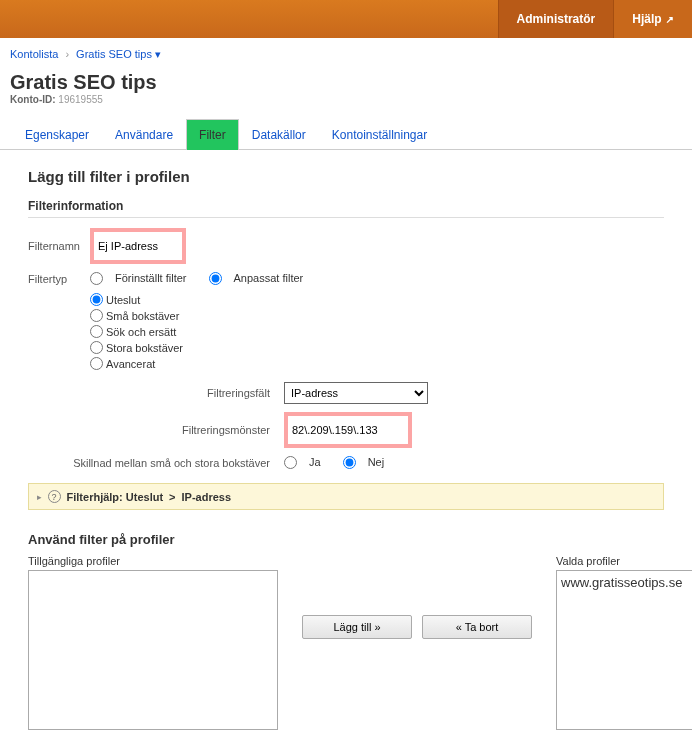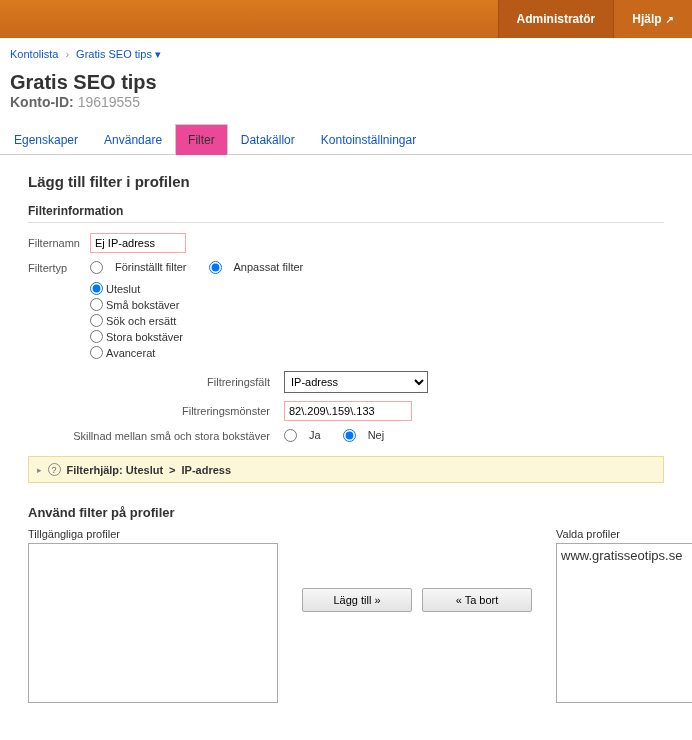--- a/index.html
+++ b/index.html
@@ -6,32 +6,32 @@
 body{font-family:Arial,Helvetica,sans-serif;font-size:12px;color:#333;background:#fff;width:692px}
 .topbar{background:linear-gradient(#d97a1f,#c8681b);height:38px;display:flex;justify-content:flex-end;align-items:stretch}
 .topbtn{background:#b85a17;color:#fff;padding:0 18px;display:flex;align-items:center;font-size:12px;font-weight:bold;border-left:1px solid #a54e10;cursor:pointer}
 .topbtn.help{background:#c8681b}
 .ext-icon{margin-left:4px;font-size:10px}
 .breadcrumb{padding:10px 10px 6px;font-size:11px}
 .breadcrumb a{color:#1155cc;text-decoration:none}
 .breadcrumb .sep{color:#999;margin:0 4px}
 .bc-dd{color:#1155cc}
 .title{font-size:20px;font-weight:bold;padding:4px 10px 0}
-.subid{font-size:14px;color:#666;padding:0 10px 14px}
+.subid{font-size:10px;color:#666;padding:0 10px 14px}
 .subid .idv{color:#999}
-.tabs{display:flex;border-bottom:1px solid #ccc;padding:0 1px}
+.tabs{display:flex;border-bottom:1px solid #ccc;padding:0 12px}
 .tab{padding:8px 12px;font-size:12px;color:#1155cc;cursor:pointer;border:1px solid transparent;border-bottom:none;margin-bottom:-1px}
-.tab.active{color:#333;border-color:#ccc;background:#ec4899}
+.tab.active{color:#333;border-color:#ccc;background:#22c55e}
 .content{padding:18px 28px}
 h2.section{font-size:15px;font-weight:bold;margin-bottom:14px}
 h3.sub{font-size:12px;font-weight:bold;border-bottom:1px solid #ddd;padding-bottom:4px;margin-bottom:10px}
 .row{display:flex;align-items:center;margin-bottom:8px}
 .lbl{width:56px;font-size:11px;color:#555;text-align:left;margin-right:6px}
 .lbl.r{width:250px;text-align:right;padding-right:8px}
-input[type=text]{border:1px solid #fca5a5;padding:2px 4px;font-size:11px;height:20px}
+input[type=text]{border:4px solid #fca5a5;padding:2px 4px;font-size:11px;height:36px}
 .fname{width:96px}
 .radiogrp{display:flex;gap:12px;align-items:flex-start;font-size:11px}
 .radiogrp label{margin-right:10px}
 .vlist{margin-left:62px;margin-top:6px;margin-bottom:12px}
 .vlist .opt{font-size:11px;margin-bottom:3px;display:flex;align-items:center;gap:3px}
 .sel{width:144px;height:22px;border:1px solid #666;background:#fff;font-size:11px;padding:2px}
 .patt{width:128px}
 .helpbox{background:#fdf7d9;border:1px solid #e7dc9b;padding:6px 8px;margin-top:14px;display:flex;align-items:center;gap:6px;font-size:11px}
 .helpbox .arr{color:#888;font-size:9px}
 .qmark{display:inline-block;width:13px;height:13px;border:1px solid #888;border-radius:50%;text-align:center;line-height:12px;font-size:9px;color:#666}

